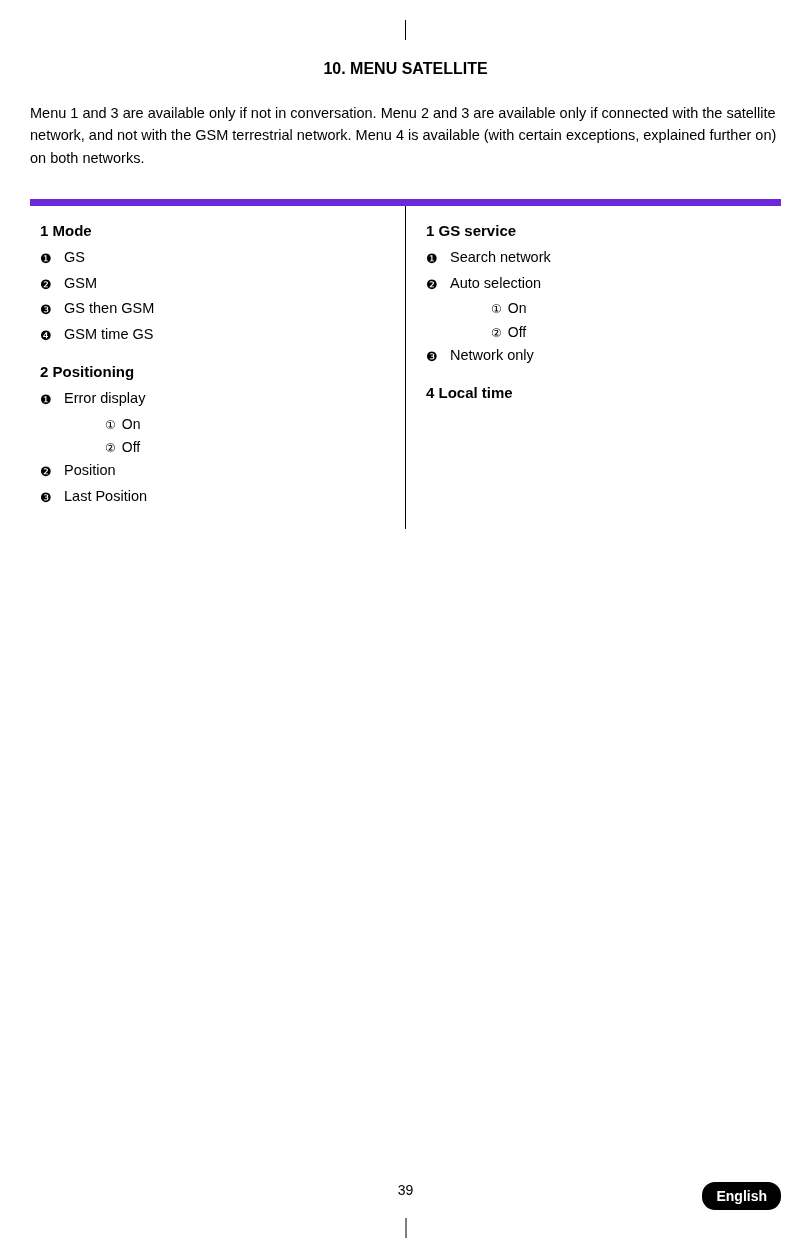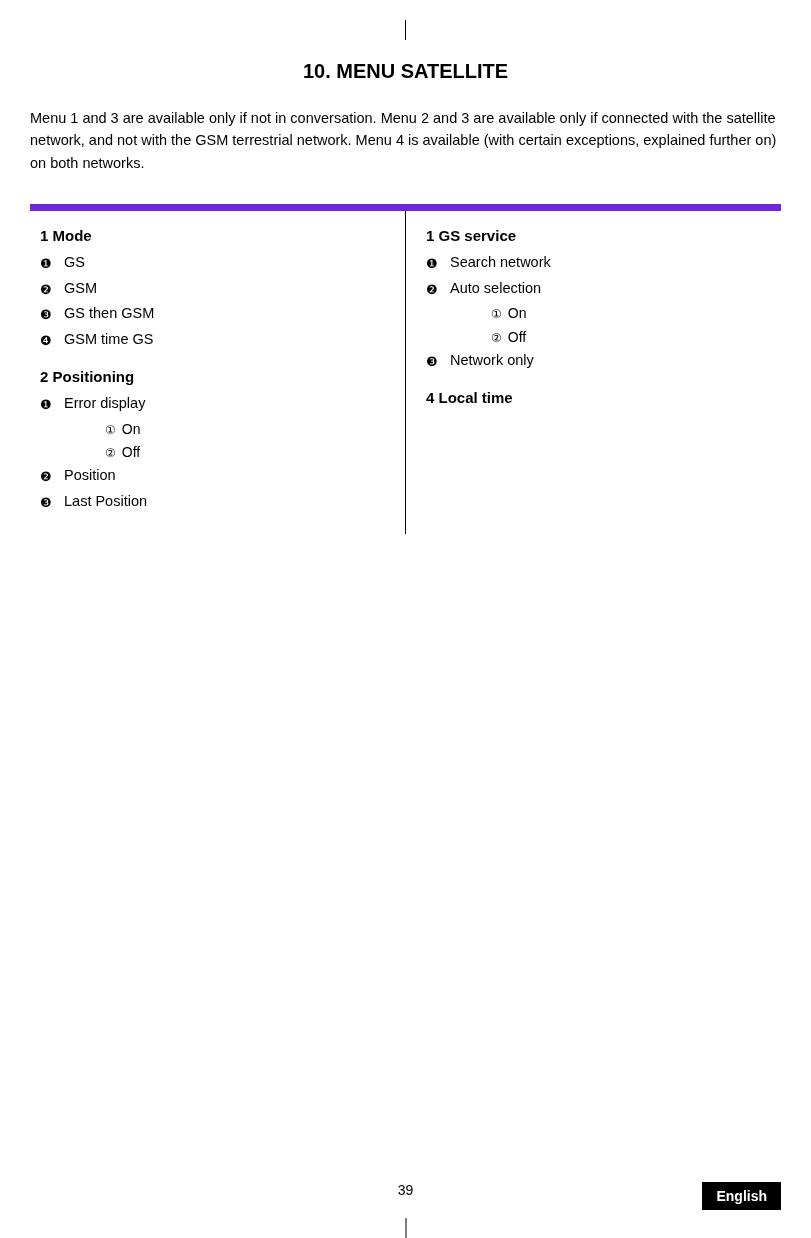--- a/index.html
+++ b/index.html
@@ -28,21 +28,21 @@
     .top-line {
       width: 1px;
       height: 20px;
       background: #000;
       margin: 0 auto;
       margin-bottom: 20px;
     }
 
     .page-title {
       text-align: center;
-      font-size: 20px;
+      font-size: 16px;
       font-weight: bold;
       margin-bottom: 24px;
     }
 
     .intro-text {
       font-size: 14.5px;
       line-height: 1.55;
       margin-bottom: 30px;
     }
 
@@ -116,20 +116,21 @@
     .english-badge {
       position: absolute;
       bottom: 28px;
       right: 30px;
       background: #000000;
       color: #ffffff;
       font-size: 14px;
       font-weight: bold;
       padding: 6px 14px;
       font-family: Arial, Helvetica, sans-serif;
+      border-radius: 13px;
     }
 
     .bottom-line {
       position: absolute;
       bottom: 0;
       left: 50%;
       transform: translateX(-50%);
       width: 1px;
       height: 20px;
       background: #000;

